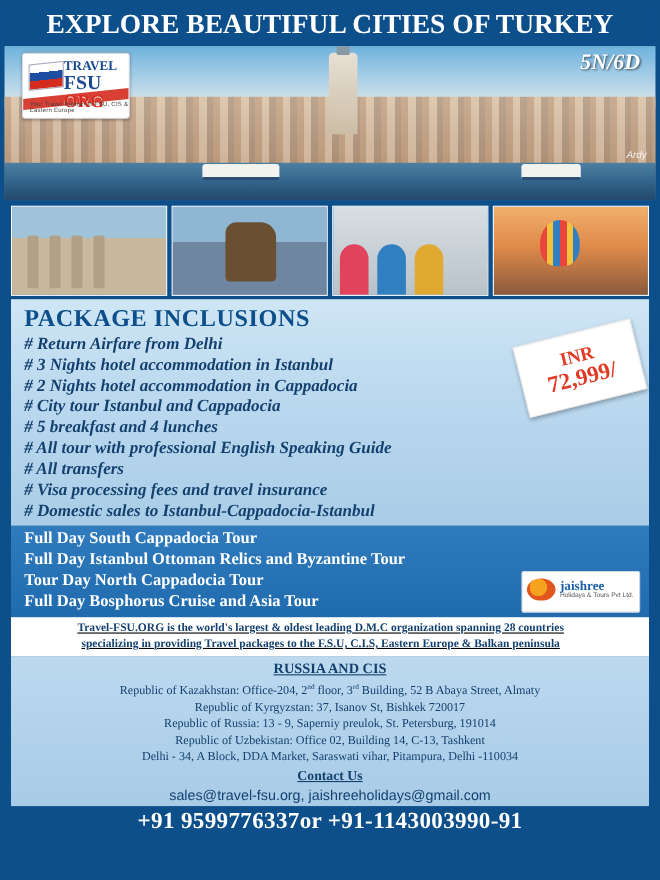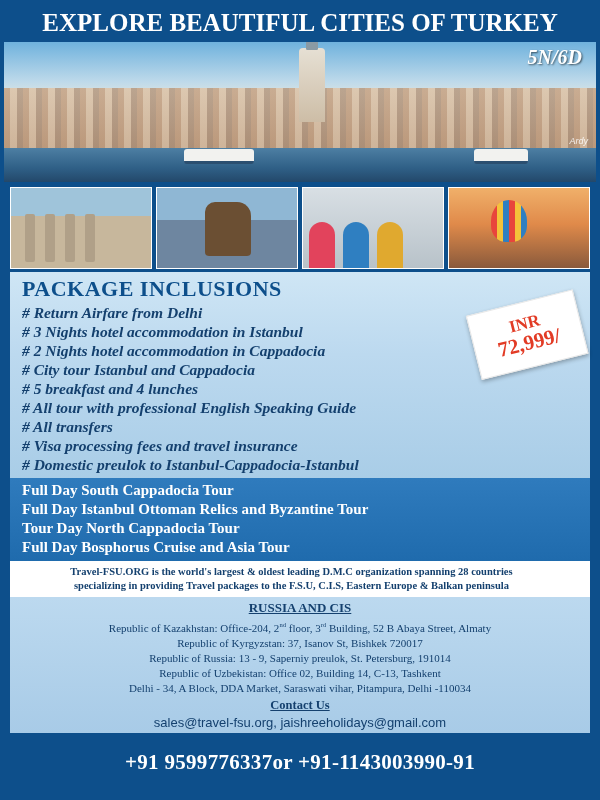--- a/index.html
+++ b/index.html
@@ -210,20 +210,21 @@
   }
   .jai-logo .jsub{
     position:absolute;left:34px;top:19px;font-size:6px;color:#555;white-space:nowrap;
   }
 
   
   .blurb{
     margin:0 6px;
     background:#ffffff;
     padding:4px 23px 4px 6px;
+    text-decoration:underline;
   }
   .blurb p{
     margin:0;
     font-family:"Liberation Serif", serif;
     font-weight:bold;
     font-size:10.5px;color:#14406e;line-height:14px;text-align:center;
   }
 
   
   .contact{
@@ -247,21 +248,21 @@
     font-family:"Liberation Serif", serif;
     font-weight:bold;font-size:12.5px;color:#14406e;
     text-decoration:underline;margin-top:2px;
   }
   .emails{
     font-family:"Liberation Sans", sans-serif;
     font-size:13px;color:#14406e;margin:2px 0 1px 0;
   }
   .phones{
     background:#0d4f8b;
-    margin:16px 6px;
+    margin:0 6px;
     text-align:center;
     padding:1px 0 2px 0;
   }
   .phones span{
     font-family:"Liberation Serif", serif;
     font-weight:bold;font-size:21px;color:#ffffff;letter-spacing:.3px;
   }
   sup{font-size:60%;}
 </style>
 </head>
@@ -275,20 +276,30 @@
 
   <div class="hero">
     <div class="sky"></div>
     <div class="cityband"></div>
     <div class="tower"></div>
     <div class="sea"></div>
     <div class="boat1"></div>
     <div class="boat2"></div>
     <div class="signature">Ardy</div>
 
+    <div class="logo">
+      <div class="redband"></div>
+      <div class="flag"></div>
+      <div class="lg-txt">
+        <div>TRAVEL</div>
+        <div class="lg-fsu">FSU</div>
+        <div class="lg-org">ORG</div>
+      </div>
+      <div class="lg-sub">Your Travel Partner in FSU, CIS &amp; Eastern Europe</div>
+    </div>
 
     <div class="nights-badge">5N/6D</div>
   </div>
 
   <div class="thumbs">
     <div class="thumb t1">
       <div class="col" style="left:14px"></div>
         <div class="col" style="left:34px"></div>
       <div class="col" style="left:54px"></div>
         <div class="col" style="left:74px"></div>
@@ -310,35 +321,40 @@
     <div class="inc-title">PACKAGE INCLUSIONS</div>
     <ul class="inc-list">
       <li># Return Airfare from Delhi</li>
       <li># 3 Nights hotel accommodation in Istanbul</li>
       <li># 2 Nights hotel accommodation in Cappadocia</li>
       <li># City tour Istanbul and Cappadocia</li>
       <li># 5 breakfast and 4 lunches</li>
       <li># All tour with professional English Speaking Guide</li>
       <li># All transfers</li>
       <li># Visa processing fees and travel insurance</li>
-      <li># Domestic preulok to Istanbul-Cappadocia-Istanbul</li>
+      <li># Domestic sales to Istanbul-Cappadocia-Istanbul</li>
     </ul>
     <div class="price-badge">
       <div class="pb-in">
         <div class="pb-inr">INR</div>
         <div class="pb-amt">72,999/</div>
       </div>
     </div>
   </div>
 
   <div class="tours">
     <div class="tour">Full Day South Cappadocia Tour</div>
     <div class="tour">Full Day Istanbul Ottoman Relics and Byzantine Tour</div>
     <div class="tour">Tour Day North Cappadocia Tour</div>
     <div class="tour">Full Day Bosphorus Cruise and Asia Tour</div>
+    <div class="jai-logo">
+      <div class="swoosh"></div>
+      <div class="jtxt">jaishree</div>
+      <div class="jsub">Holidays &amp; Tours Pvt Ltd.</div>
+    </div>
   </div>
 
   <div class="blurb">
     <p>Travel-FSU.ORG is the world's largest &amp; oldest leading D.M.C organization  spanning 28 countries</p>
     <p>specializing in providing Travel packages  to the F.S.U, C.I.S, Eastern Europe &amp; Balkan peninsula</p>
   </div>
 
   <div class="contact">
     <div class="region-head">RUSSIA AND CIS</div>
     <div class="addr">Republic of Kazakhstan: Office-204, 2<sup>nd</sup> floor, 3<sup>rd</sup> Building, 52 B Abaya Street, Almaty</div>

